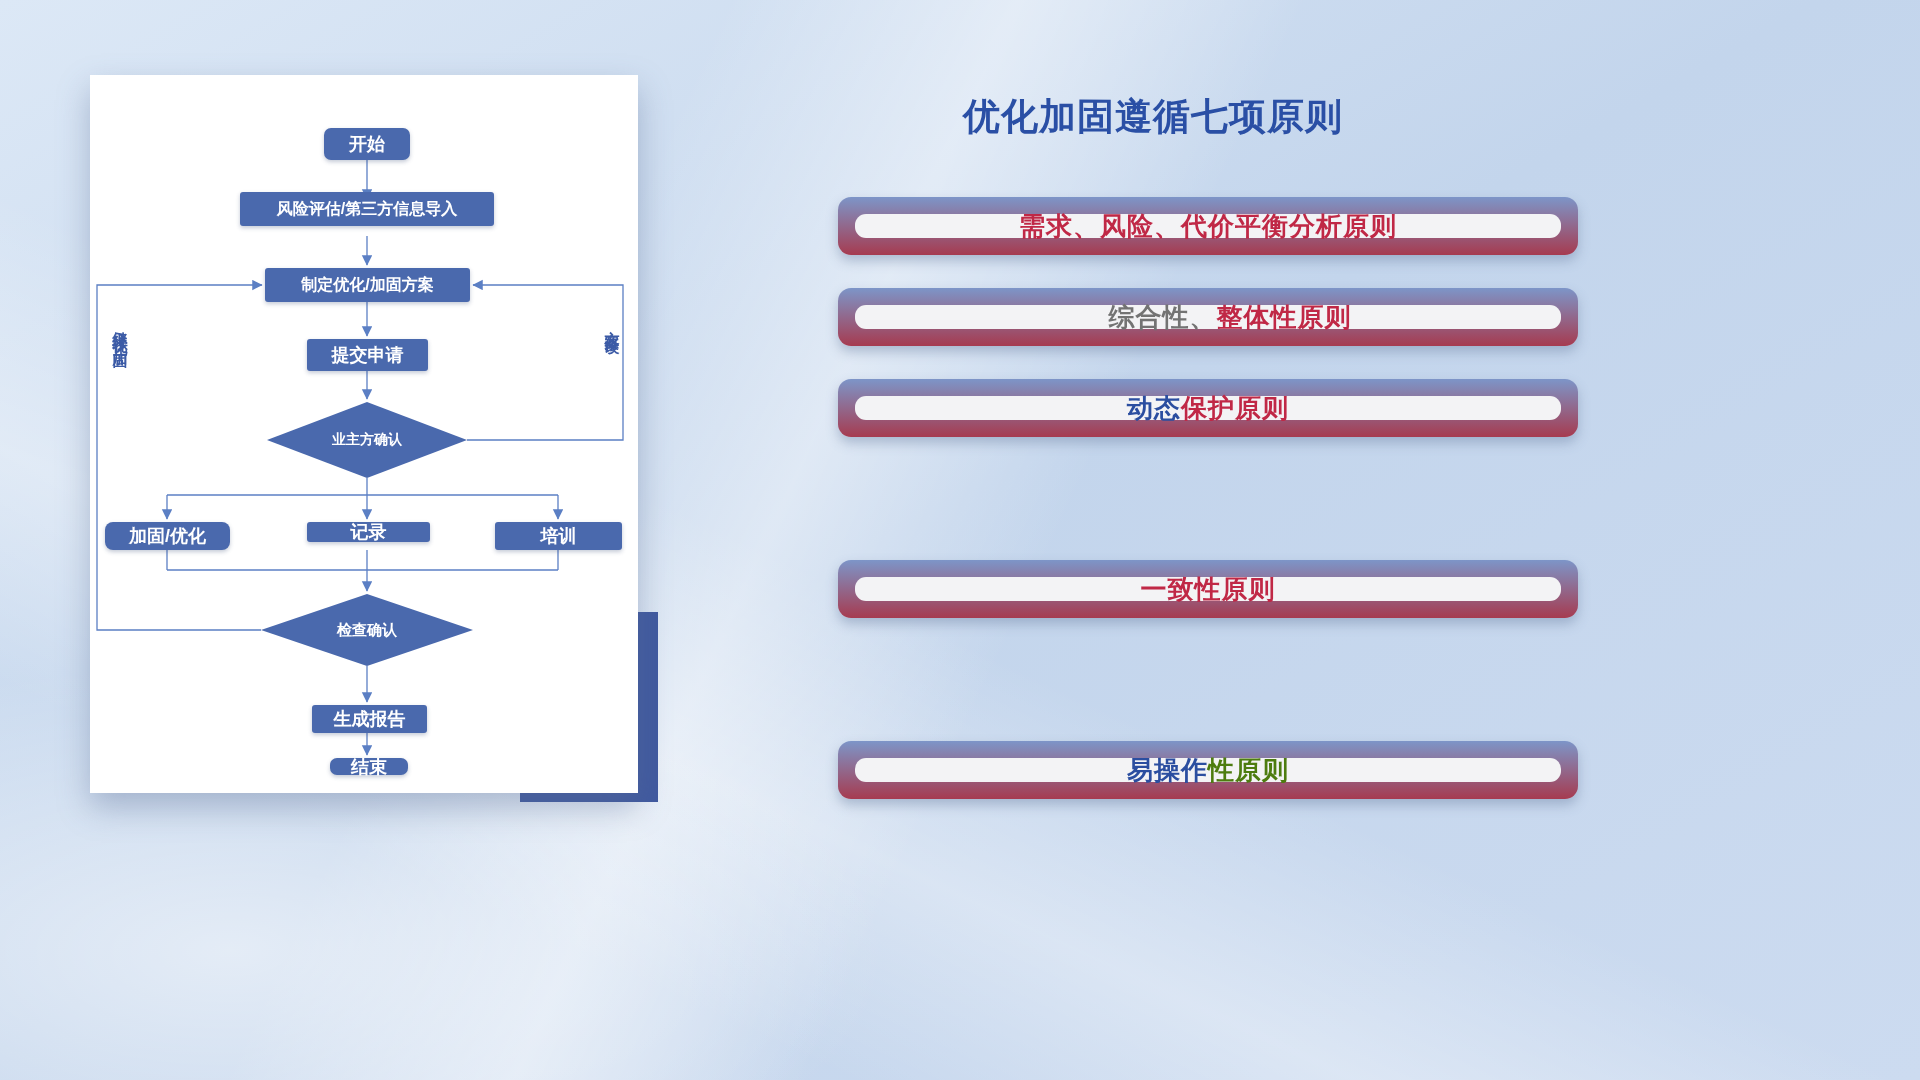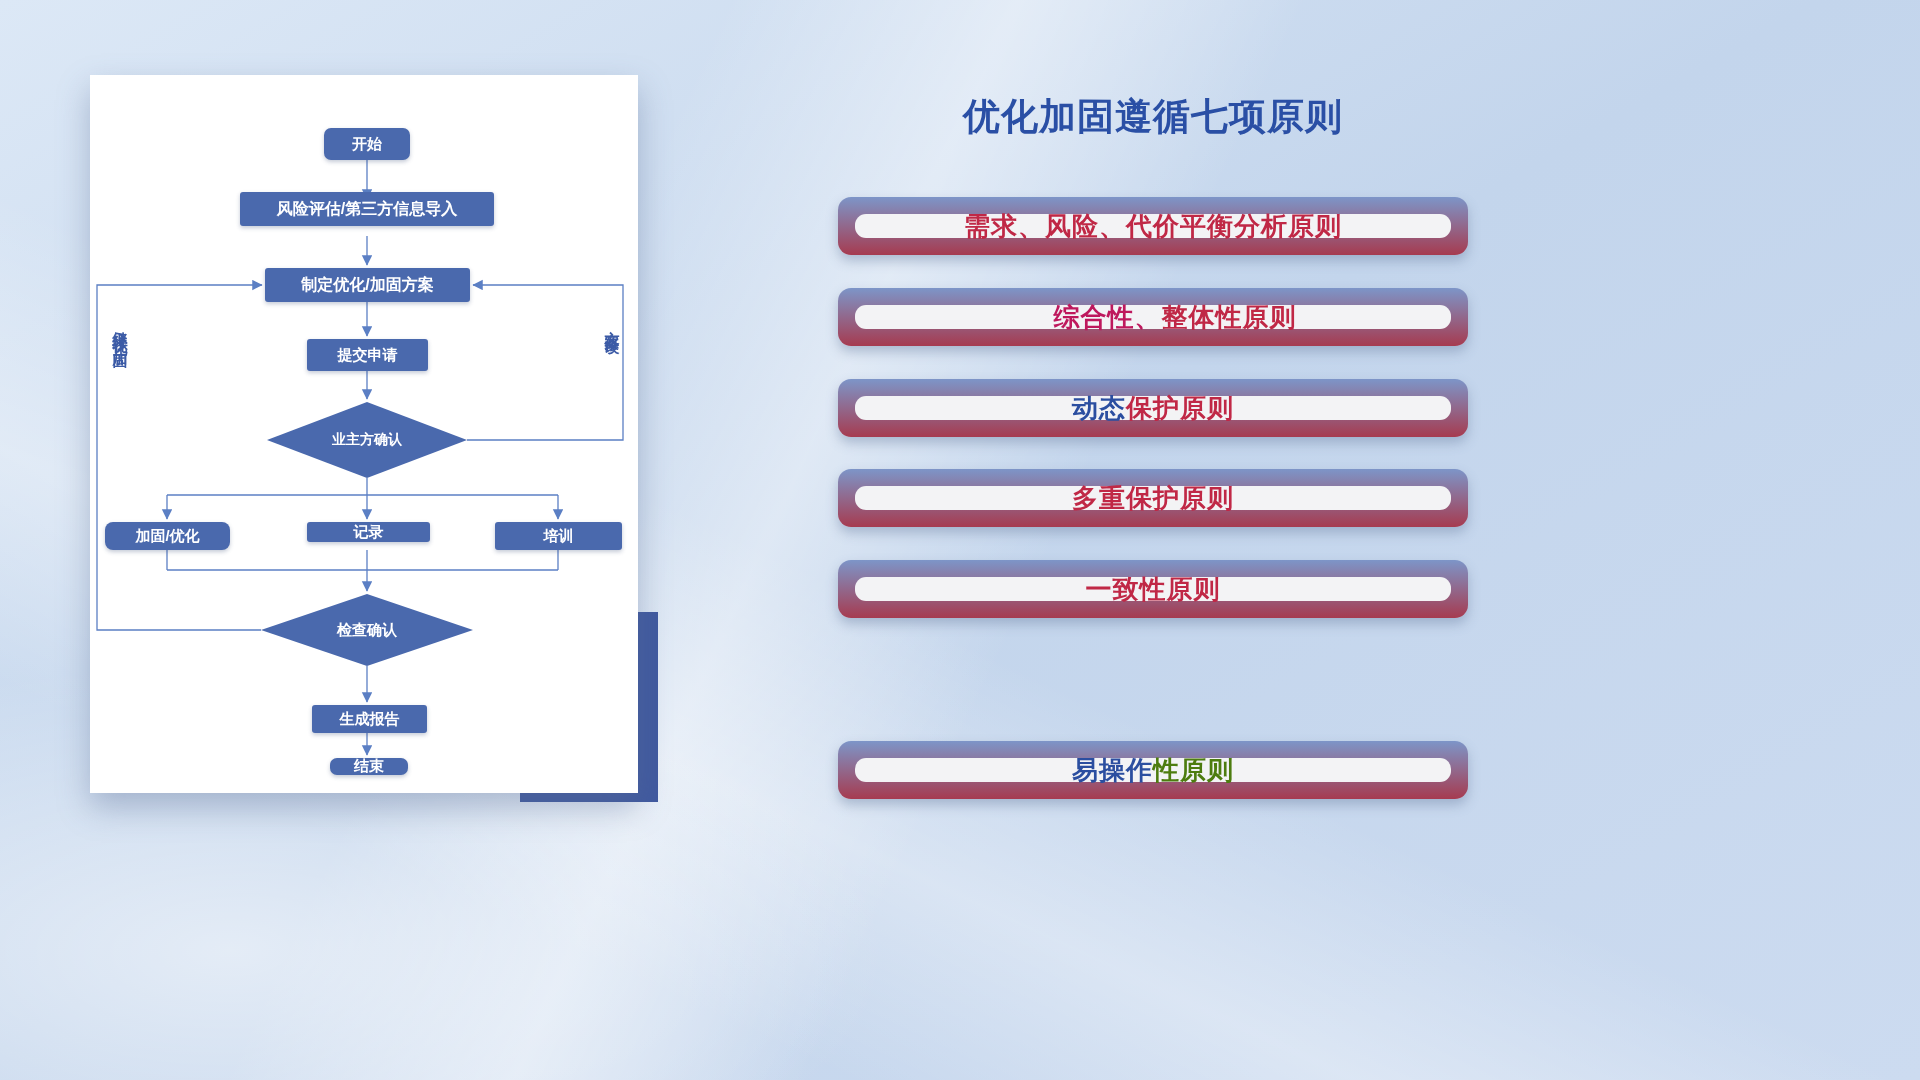--- a/index.html
+++ b/index.html
@@ -11,42 +11,42 @@
       linear-gradient(115deg, rgba(255,255,255,0) 30%, rgba(255,255,255,.45) 42%, rgba(255,255,255,0) 54%),
       linear-gradient(205deg, rgba(255,255,255,0) 55%, rgba(255,255,255,.35) 68%, rgba(255,255,255,0) 80%),
       linear-gradient(150deg,#dce8f6 0%,#c3d5ec 48%,#ccdbf0 100%);
   }
   
   .back-block{position:absolute;left:520px;top:612px;width:138px;height:190px;background:#40599f;z-index:1;}
   .flow-card{position:absolute;left:90px;top:75px;width:548px;height:718px;background:#ffffff;
     box-shadow:0 14px 30px rgba(90,110,150,.40);z-index:2;}
   .flow-card svg{position:absolute;left:0;top:0;}
   .fnode{position:absolute;background:#4a69ad;color:#ffffff;display:flex;align-items:center;justify-content:center;
-    font-weight:bold;font-size:15px;border-radius:3px;box-shadow:0 2px 4px rgba(60,80,120,.30);white-space:nowrap;z-index:3;}
+    font-weight:bold;font-size:18px;border-radius:3px;box-shadow:0 2px 4px rgba(60,80,120,.30);white-space:nowrap;z-index:3;}
   .n-start{left:234px;top:53px;width:86px;height:32px;border-radius:7px;}
   .n-risk{left:150px;top:117px;width:254px;height:34px;font-size:16px;}
   .n-plan{left:175px;top:193px;width:205px;height:34px;font-size:16px;}
   .n-submit{left:217px;top:264px;width:121px;height:32px;}
   .n-diamond1{left:177px;top:327px;width:200px;height:76px;font-size:14px;border-radius:0;box-shadow:none;
     clip-path:polygon(50% 0,100% 50%,50% 100%,0 50%);}
   .n-reinforce{left:15px;top:447px;width:125px;height:28px;border-radius:8px;}
   .n-record{left:217px;top:447px;width:123px;height:20px;}
   .n-training{left:405px;top:447px;width:127px;height:28px;}
   .n-diamond2{left:171px;top:519px;width:212px;height:72px;font-size:15px;border-radius:0;box-shadow:none;
     clip-path:polygon(50% 0,100% 50%,50% 100%,0 50%);}
   .n-report{left:222px;top:630px;width:115px;height:28px;}
   .n-end{left:240px;top:683px;width:78px;height:17px;border-radius:7px;}
   .v-label{position:absolute;writing-mode:vertical-rl;font-weight:bold;color:#3c5ba6;font-size:15px;
     letter-spacing:3px;z-index:3;}
   .v-left{left:20px;top:245px;}
   .v-right{left:512px;top:243px;}
   
   .panel-title{position:absolute;left:838px;top:92px;width:630px;text-align:center;
     font-size:37px;font-weight:bold;color:#2a4fa5;letter-spacing:1px;}
-  .principle{position:absolute;left:838px;width:630px;height:58px;border-radius:13px;padding:17px;
+  .principle{position:absolute;left:838px;width:740px;height:58px;border-radius:13px;padding:17px;
     background:linear-gradient(to bottom,#7d95c8 0%,#a63b50 100%);
     box-shadow:0 6px 12px rgba(110,130,165,.45);box-sizing:border-box;}
   .principle-inner{width:100%;height:100%;border-radius:11px;background:#f3f3f5;
     display:flex;align-items:center;justify-content:center;font-size:26px;font-weight:bold;letter-spacing:1px;}
   .p0{top:197px;} .p1{top:288px;} .p2{top:379px;} .p3{top:469px;}
   .p4{top:560px;} .p5{top:650px;} .p6{top:741px;}
 </style>
 </head>
 <body>
 
@@ -100,33 +100,28 @@
 
   <div class="panel-title">优化加固遵循七项原则</div>
 
   <div class="principle p0">
     <div class="principle-inner">
         <span style="color: rgb(192, 40, 70);">需求、风险、代价平衡分析原则</span>
       </div>
   </div>
   <div class="principle p1">
     <div class="principle-inner">
-        <span style="color: #be185d; margin-left: 44px;">综合性、</span>
+        <span style="color: #737373; margin-left: 44px;">综合性、</span>
         <span style="color: rgb(192, 40, 70);">整体性原则</span>
       </div>
   </div>
   <div class="principle p2">
     <div class="principle-inner">
         <span style="color: rgb(43, 78, 160);">动态</span>
         <span style="color: rgb(192, 40, 70);">保护原则</span>
-      </div>
-  </div>
-  <div class="principle p3">
-    <div class="principle-inner">
-        <span style="color: rgb(192, 40, 70);">多重保护原则</span>
       </div>
   </div>
   <div class="principle p4">
     <div class="principle-inner">
         <span style="color: rgb(192, 40, 70);">一致性原则</span>
       </div>
   </div>
   <div class="principle p6">
     <div class="principle-inner">
         <span style="color: rgb(43, 78, 160);">易操作</span>

